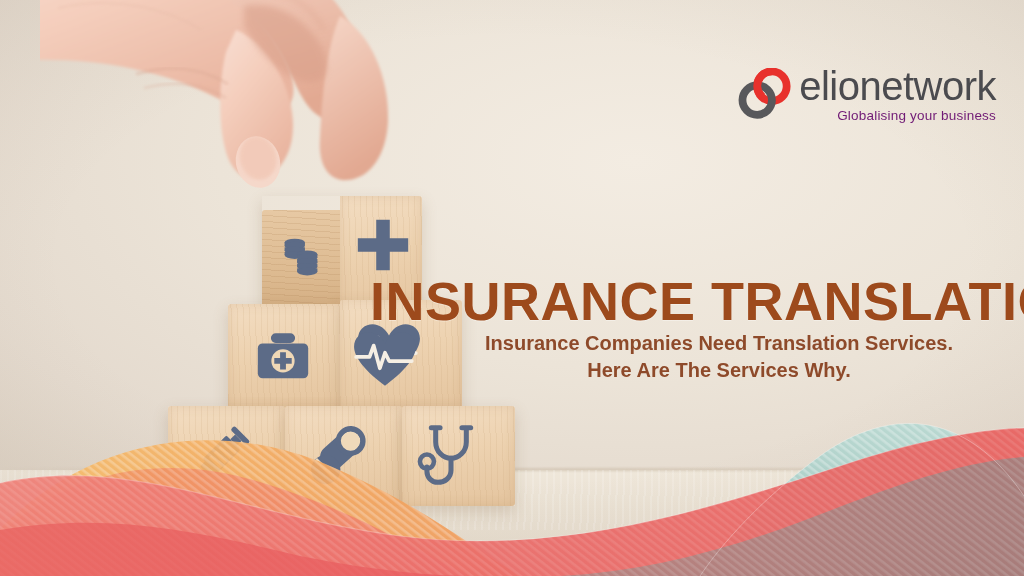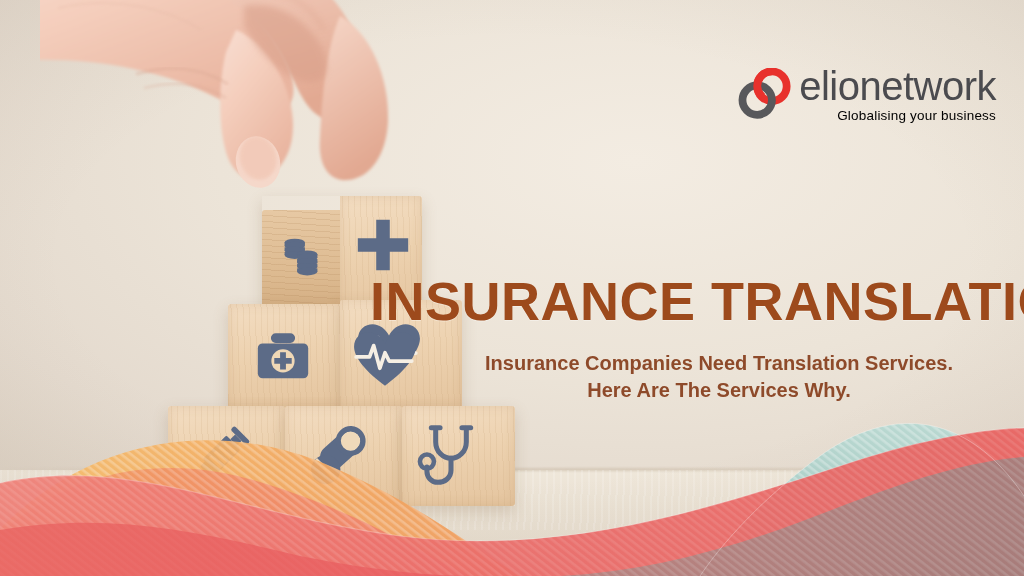--- a/index.html
+++ b/index.html
@@ -47,21 +47,21 @@
     z-index:40;
     margin-top:48px;
   }
   .logo-mark { width:56px; height:52px; flex:none; margin-top:2px; }
   .logo-txt { display:flex; flex-direction:column; align-items:flex-end; }
   .logo-word {
     font-size:40px; font-weight:500; letter-spacing:-0.5px;
     color:#4b4b4f; line-height:1.02; white-space:nowrap;
   }
   .logo-tag {
-    font-size:13.5px; font-weight:500; color:#000000;
+    font-size:13.5px; font-weight:500; color:#701a75;
     letter-spacing:.2px; margin-top:1px; white-space:nowrap;
   }
 
   
   .stack { position:absolute; left:0; top:0; width:560px; height:520px; z-index:12; }
 
   .cube { position:absolute; }
   .face { position:absolute; inset:0; overflow:hidden; }
 
   .wood-front {
@@ -83,21 +83,21 @@
   .hand { position:absolute; left:40px; top:-14px; width:420px; height:250px; z-index:20; }
 
   
   .copy { position:absolute; left:370px; top:274px; width:650px; z-index:30; }
   .headline {
     font-size:54px; font-weight:700; letter-spacing:.5px;
     color:#9d4a1c; line-height:1.0; white-space:nowrap;
     text-shadow:0 1px 0 rgba(255,255,255,.35);
   }
   .subline {
-    margin-top:22px; text-align:center; padding-left:48px;
+    margin-top:2px; text-align:center; padding-left:48px;
     font-size:20px; font-weight:700; color:#8e4a2a; line-height:1.35;
   }
   .sub-row1 { white-space:nowrap; }
   .sub-row2 { white-space:nowrap; }
 
   .heart-badge {
     position:absolute; left:0px; top:55px; width:66px; height:62px; z-index:31;
   }
 
   

